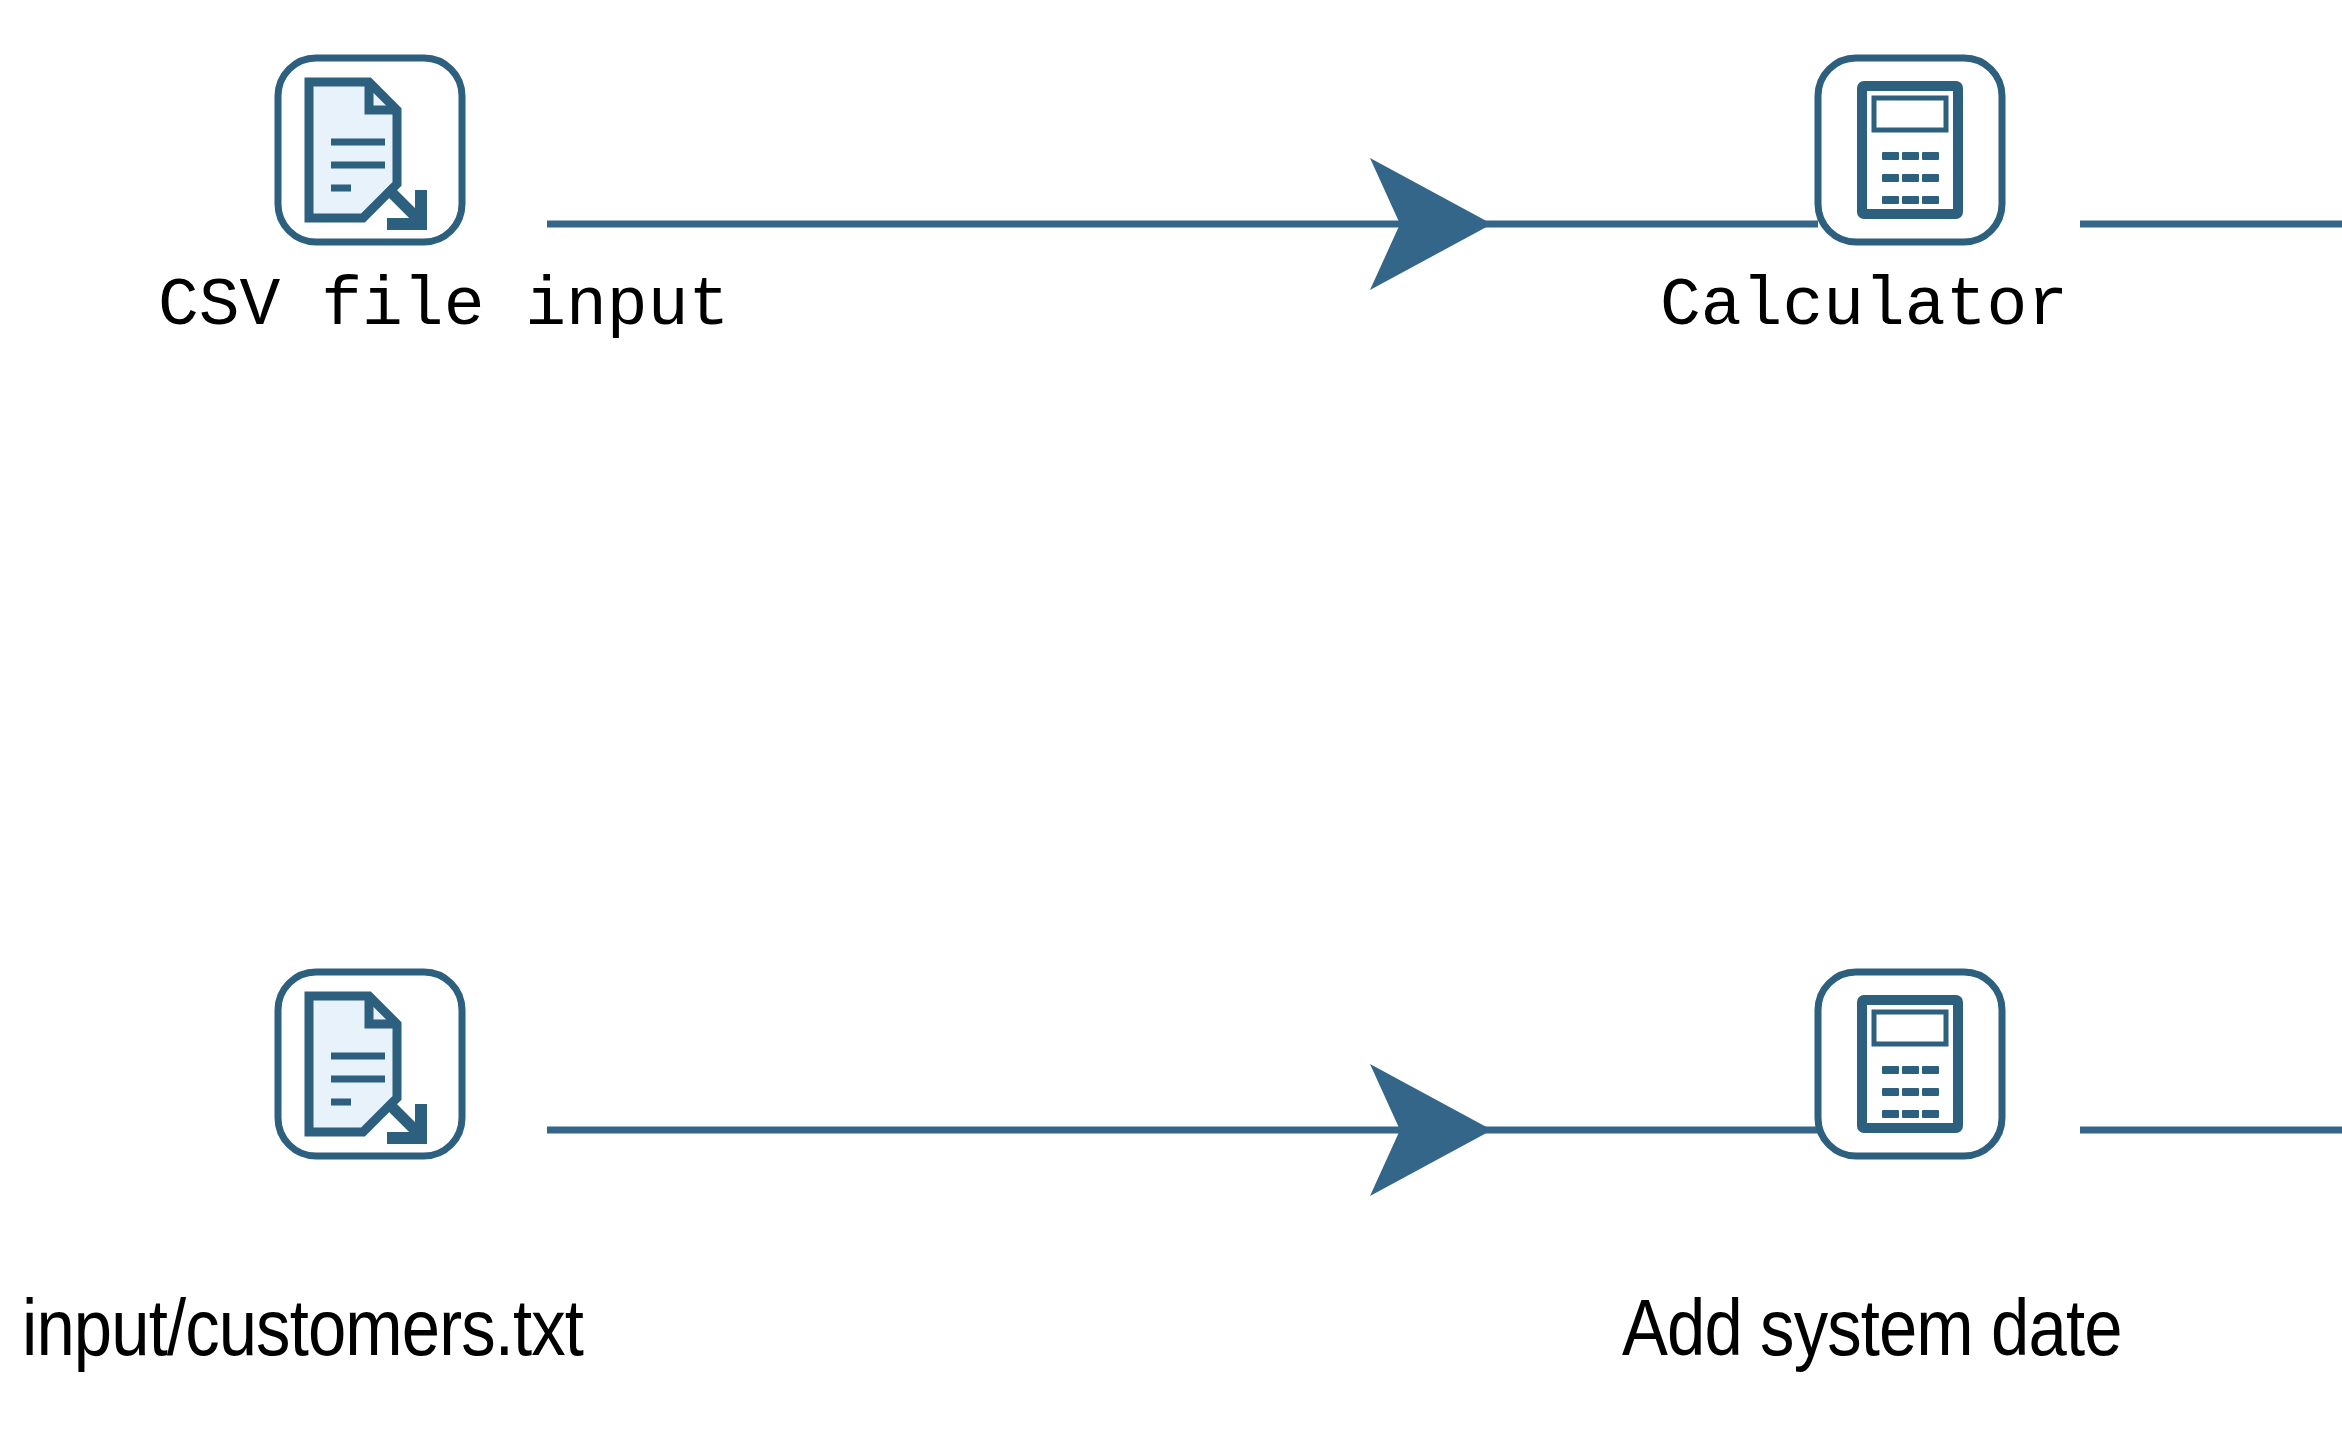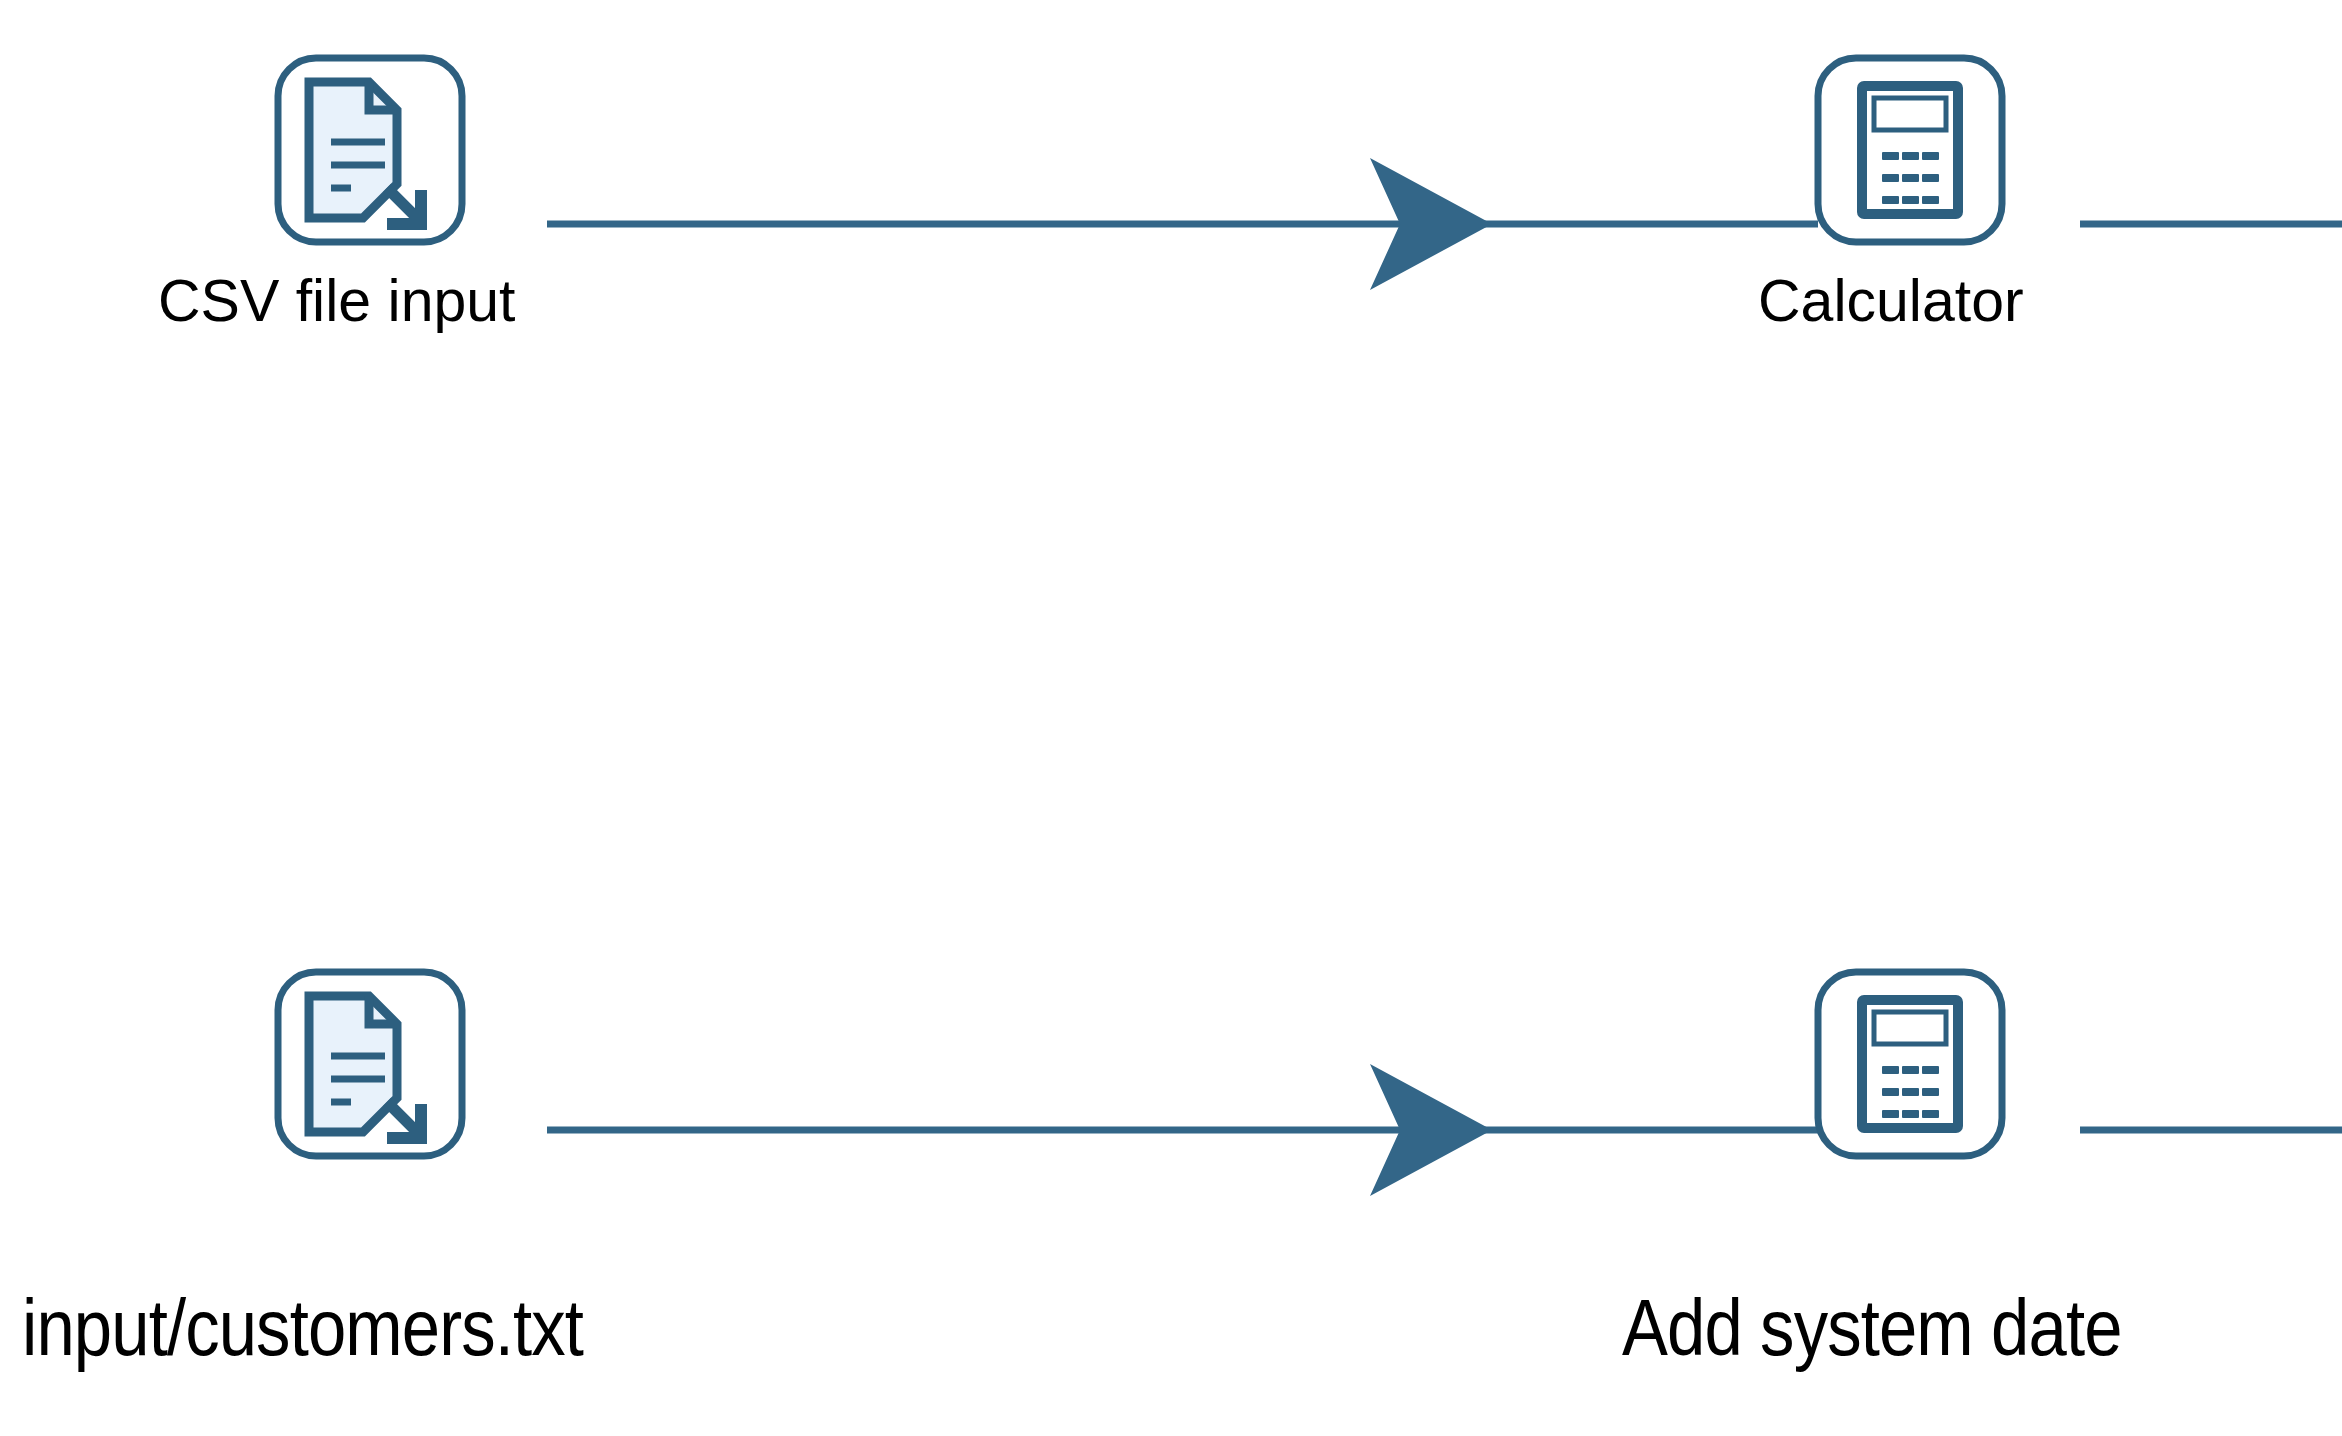--- a/index.html
+++ b/index.html
@@ -26,22 +26,22 @@
     height: 1436px;
     display: block;
   }
   .node-label {
     position: absolute;
     color: #000000;
     white-space: nowrap;
     line-height: 1;
   }
   .label-regular {
-    font-family: Liberation Sans, sans-serif;
-    font-size: 59px;
+    font-family: Liberation Mono, monospace;
+    font-size: 68px;
     letter-spacing: 0px;
   }
   .label-condensed {
     font-family: "Liberation Sans Narrow", "Liberation Sans", "DejaVu Sans Condensed", sans-serif;
     font-size: 80px;
     transform: scaleX(0.86);
     transform-origin: left center;
     letter-spacing: -1px;
   }
 </style>
@@ -133,19 +133,19 @@
       <rect x="1818" y="972" width="184" height="184" rx="38" ry="38" fill="#ffffff" stroke="#2d5f7f" stroke-width="7"></rect>
       <g transform="translate(1856, 994)">
         <use href="#icon-calculator"></use>
       </g>
     </g>
 
   </svg>
 
   <div class="node-label label-regular" style="left:158px; top:272px;">CSV file input</div>
 
-  <div class="node-label label-regular" style="left:1758px; top:272px;">Calculator</div>
+  <div class="node-label label-regular" style="left:1660px; top:272px;">Calculator</div>
 
   <div class="node-label label-condensed" style="left:22px; top:1288px;">input/customers.txt</div>
 
   <div class="node-label label-condensed" style="left:1622px; top:1288px;">Add system date</div>
 
 </div>
 
 </body></html>

